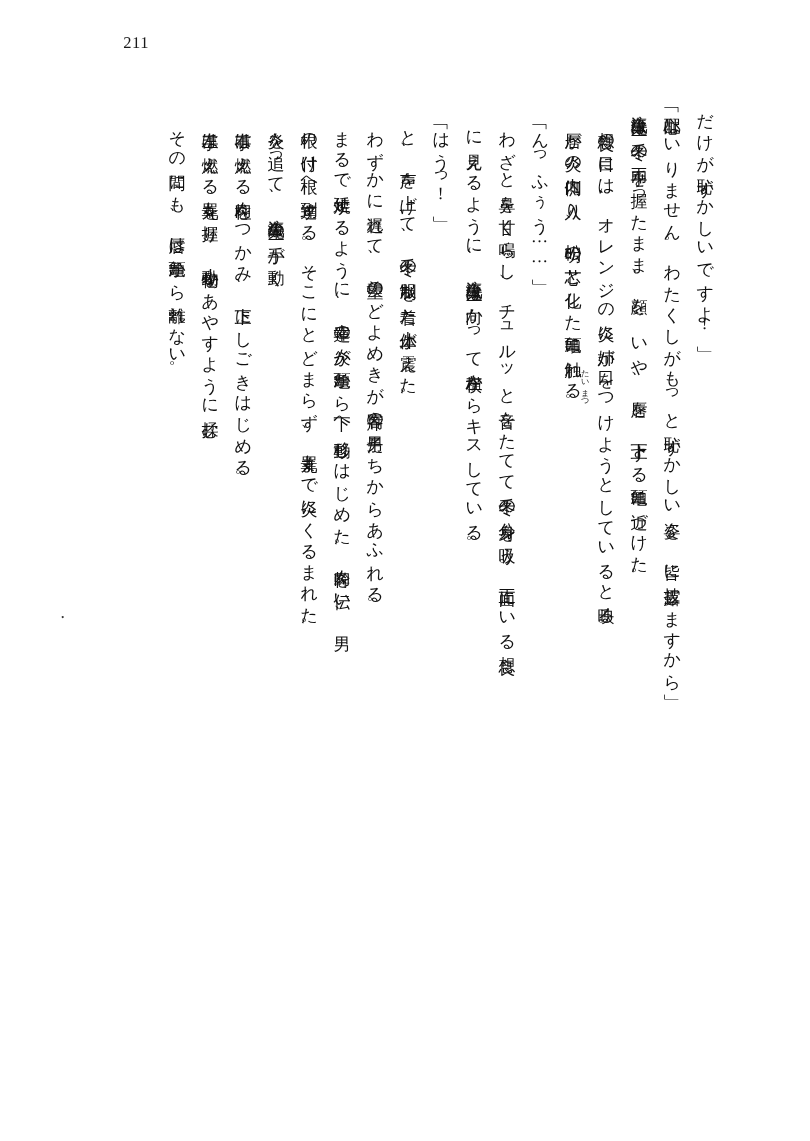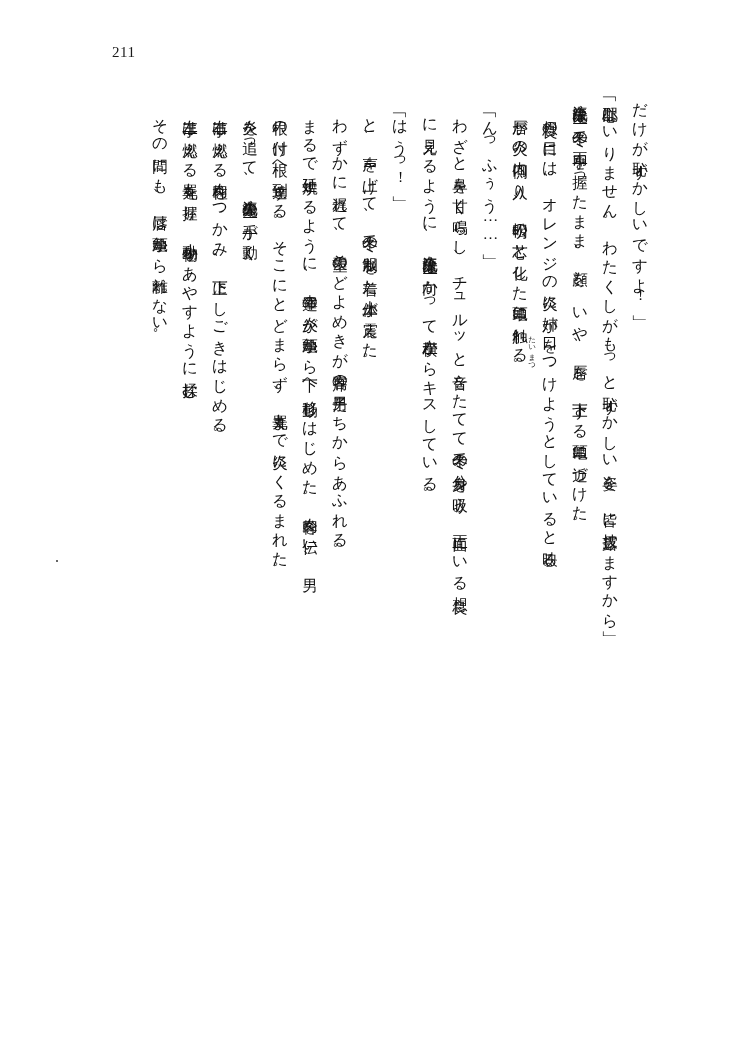--- a/index.html
+++ b/index.html
@@ -11,21 +11,21 @@
     position: relative;
     width: 736px;
     height: 1037px;
     background: #ffffff;
     overflow: hidden;
     font-family: "Liberation Serif", "DejaVu Serif", serif;
     color: #000000;
   }
   .page-number {
     position: absolute;
-    top: 44px;
+    top: 32px;
     left: 112px;
     font-size: 15px;
     font-family: "Liberation Serif", "DejaVu Serif", serif;
     letter-spacing: 0.5px;
     color: #1a1a1a;
   }
   .body-text {
     position: absolute;
     top: 92px;
     left: 96px;

